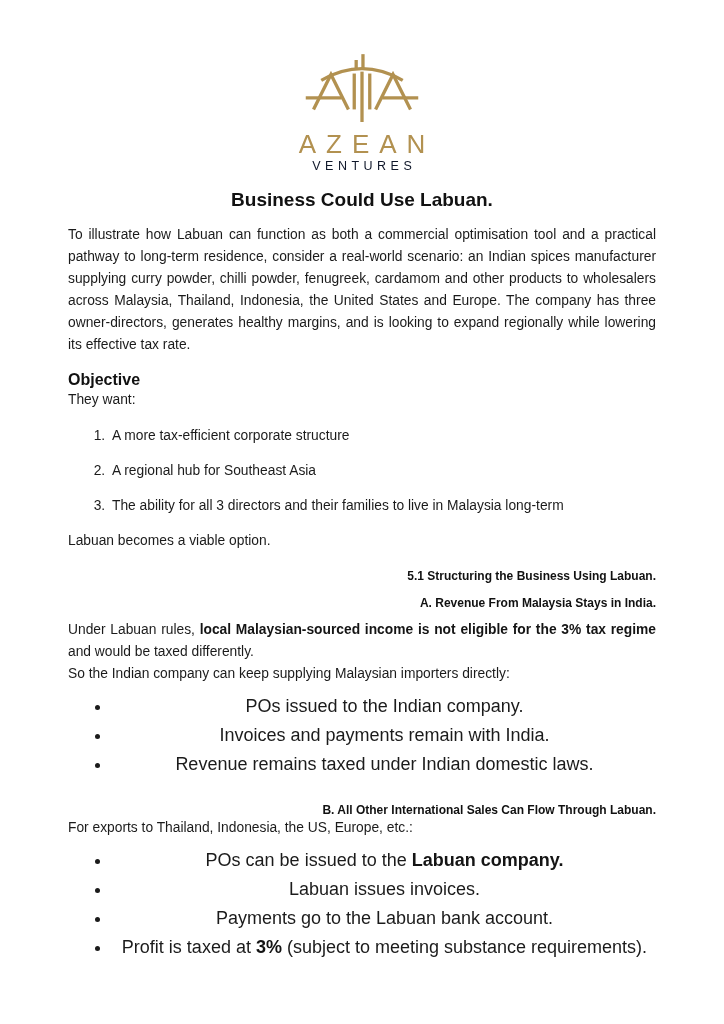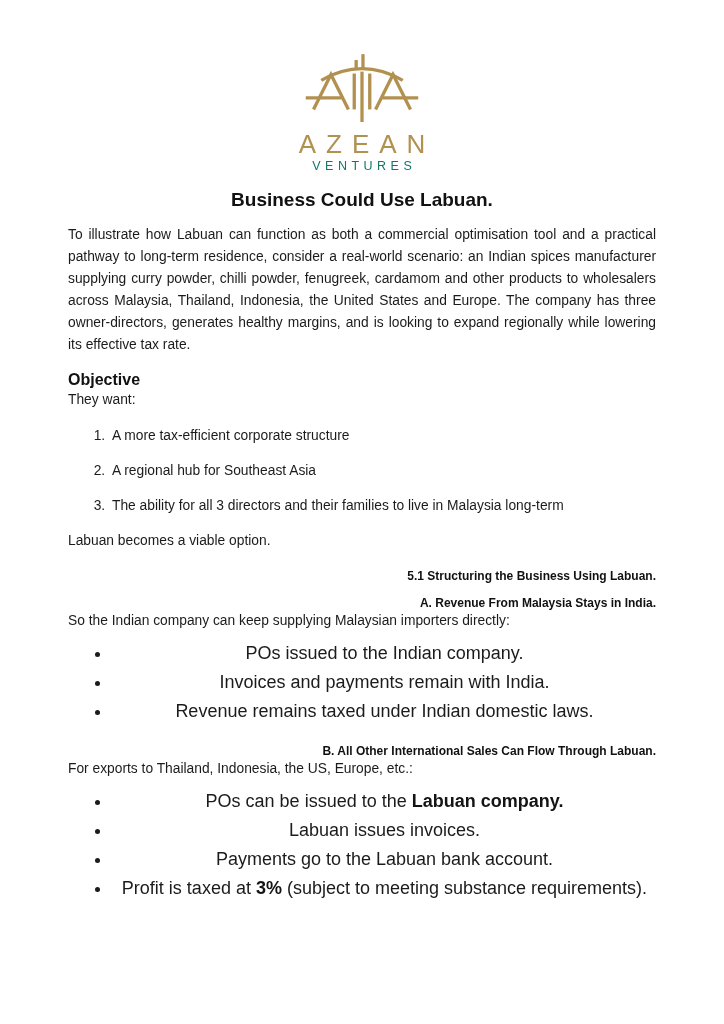--- a/index.html
+++ b/index.html
@@ -23,41 +23,41 @@
     letter-spacing:10px;
     padding-left:10px; 
     color:#b29150;
   }
   .logo-tagline{
     margin-top:3px;
     font-size:12.5px;
     font-weight:400;
     letter-spacing:4.5px;
     padding-left:4.5px;
-    color:#0f766e;
+    color:#0f172a;
   }
   
   h1{
     margin:10px 0 6px 0;
     text-align:center;
     font-size:19px;
     line-height:33px;
     font-weight:700;
     color:#111;
   }
   .t-num{font-size:22.5px;}
   
   p,.lead{font-size:13.8px;line-height:22px;margin:0;}
   .justify{text-align:justify;}
   .intro{margin-top:8px;}
   h3{font-size:16px;margin:15px 0 0 0;color:#111;}
   h2{font-size:12px;margin:0;color:#111;text-align:right;}
   .h2-51{margin-top:17px;}
   .h2-a{margin-top:13px;}
-  .h2-b{margin-top:22px;}
+  .h2-b{margin-top:28px;}
   .para-a{margin-top:9px;}
   .lead-a{}
   ol{margin:14px 0 6px 0;padding-left:41px;}
   ol li{font-size:13.8px;line-height:22px;margin-bottom:13px;padding-left:3px;}
   ul{margin:10px 0 0 0;padding-left:44px;list-style:disc;}
   ul li{font-size:18px;line-height:22px;margin-bottom:7px;padding-left:1px;text-align:center;}
   .conclusion{margin-top:1px;}
   b,strong{font-weight:700;color:#141414;}
 </style>
 </head>
@@ -100,20 +100,21 @@
     <li>A more tax-efficient corporate structure</li>
     <li>A regional hub for Southeast Asia</li>
     <li>The ability for all 3 directors and their families to live in Malaysia long-term</li>
   </ol>
 
   <p class="conclusion">Labuan becomes a viable option.</p>
 
   <h2 class="h2-51">5.1 Structuring the Business Using Labuan.</h2>
 
   <h2 class="h2-a">A. Revenue From Malaysia Stays in India.</h2>
+  <p class="para-a justify"><span>Under Labuan rules, </span><b>local Malaysian-sourced income is not eligible for the 3% tax regime</b><span> and would be taxed differently.</span></p>
   <p class="lead-a">So the Indian company can keep supplying Malaysian importers directly:</p>
 
   <ul>
     <li>POs issued to the Indian company.</li>
     <li>Invoices and payments remain with India.</li>
     <li>Revenue remains taxed under Indian domestic laws.</li>
   </ul>
 
   <h2 class="h2-b">B. All Other International Sales Can Flow Through Labuan.</h2>
   <p class="lead">For exports to Thailand, Indonesia, the US, Europe, etc.:</p>

